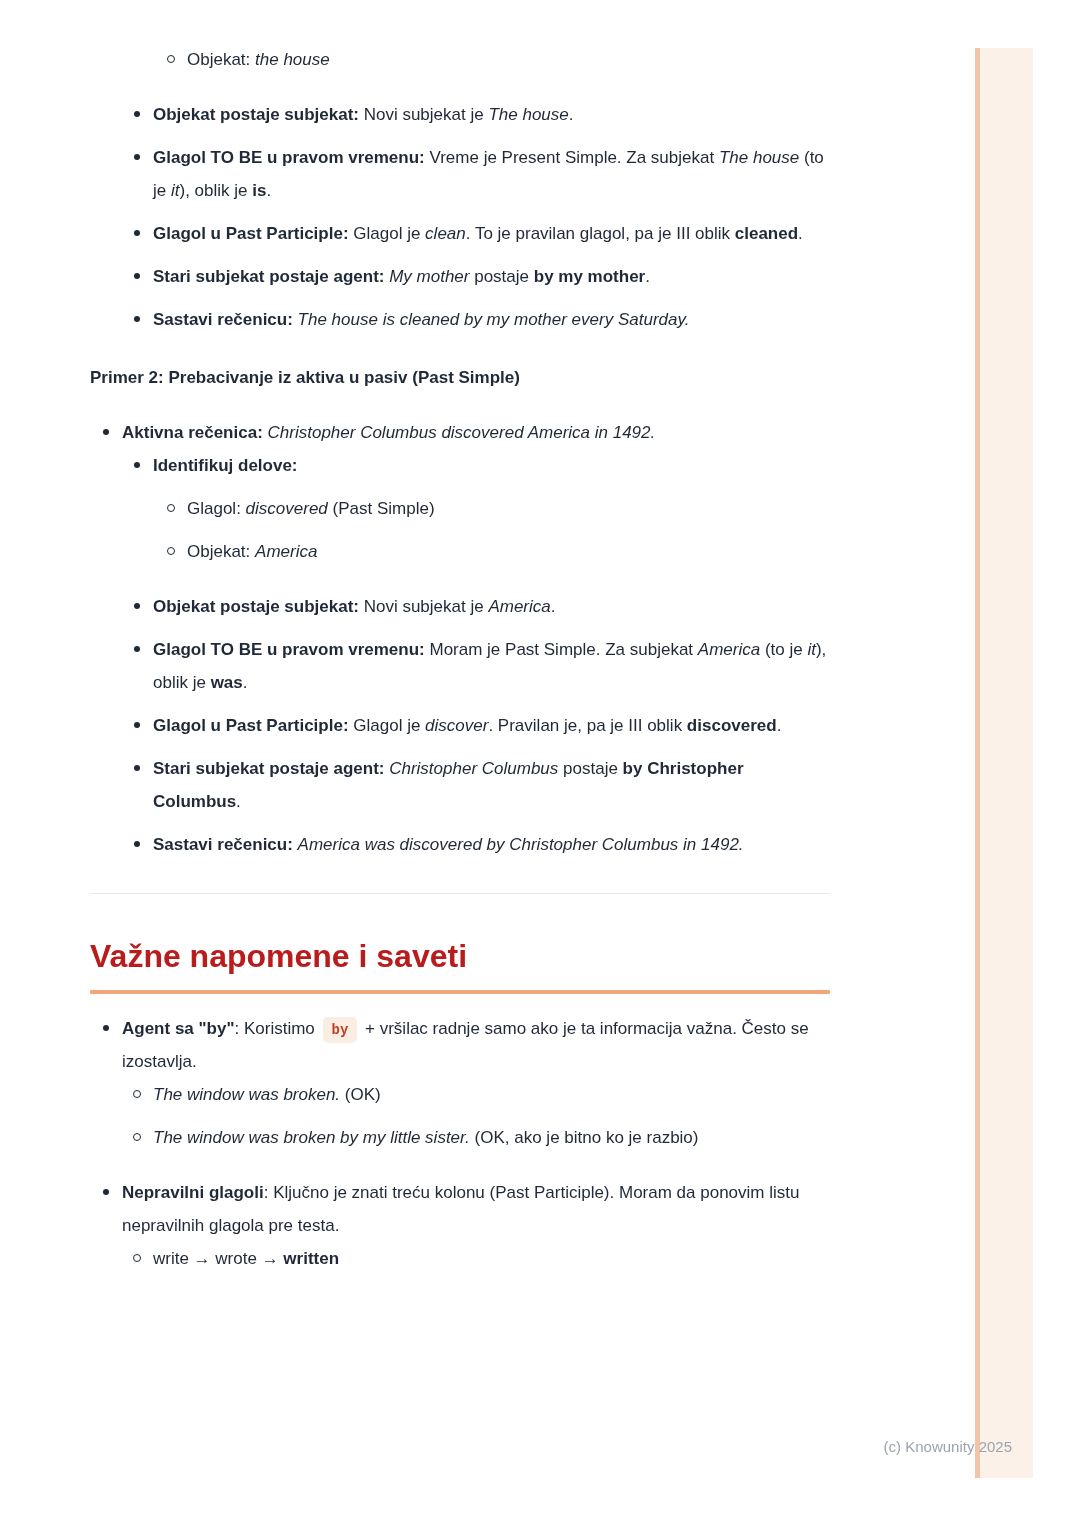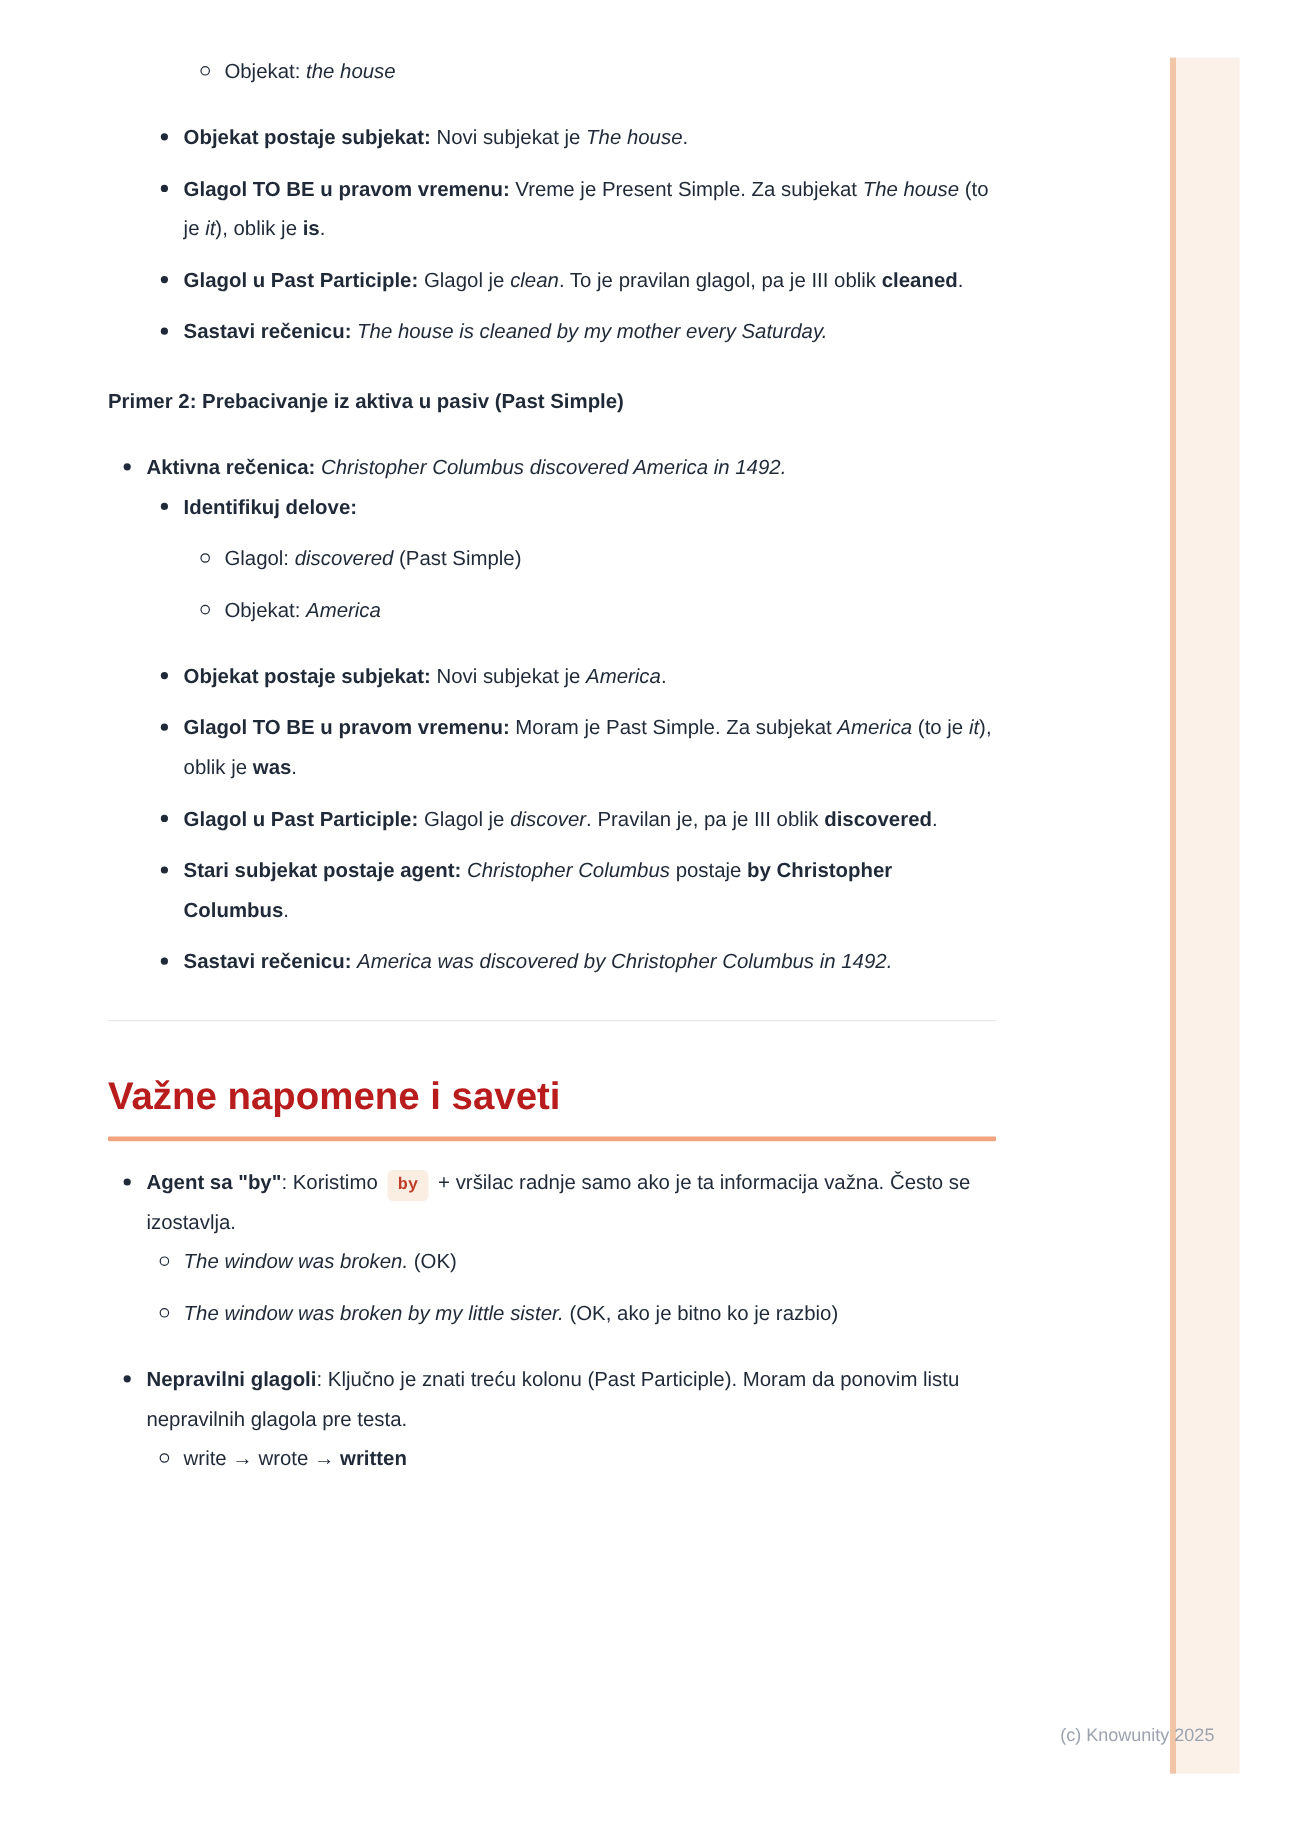--- a/index.html
+++ b/index.html
@@ -107,20 +107,26 @@
       <div class="li l2 sp-n">
         <span class="marker">
           <span class="dot"></span>
         </span>
         <span class="text"><span class="b ">Glagol u Past Participle:</span><span class=""> Glagol je </span><span class="it">clean</span><span class="">. To je pravilan glagol, pa je III oblik </span><span class="b ">cleaned</span><span class="">.</span></span>
       </div>
       <div class="li l2 sp-n">
         <span class="marker">
           <span class="dot"></span>
         </span>
+        <span class="text"><span class="b ">Stari subjekat postaje agent:</span><span class=""> </span><span class="it">My mother</span><span class=""> postaje </span><span class="b ">by my mother</span><span class="">.</span></span>
+      </div>
+      <div class="li l2 sp-n">
+        <span class="marker">
+          <span class="dot"></span>
+        </span>
         <span class="text"><span class="b ">Sastavi rečenicu:</span><span class=""> </span><span class="it">The house is cleaned by my mother every Saturday.</span></span>
       </div>
       <div class="p-bold sp-xl"><span class="b ">Primer 2: Prebacivanje iz aktiva u pasiv (Past Simple)</span></div>
       <div class="li l1 sp-lg">
         <span class="marker">
           <span class="dot"></span>
         </span>
         <span class="text"><span class="b ">Aktivna rečenica:</span><span class=""> </span><span class="it">Christopher Columbus discovered America in 1492.</span></span>
       </div>
       <div class="li l2 sp-t">

